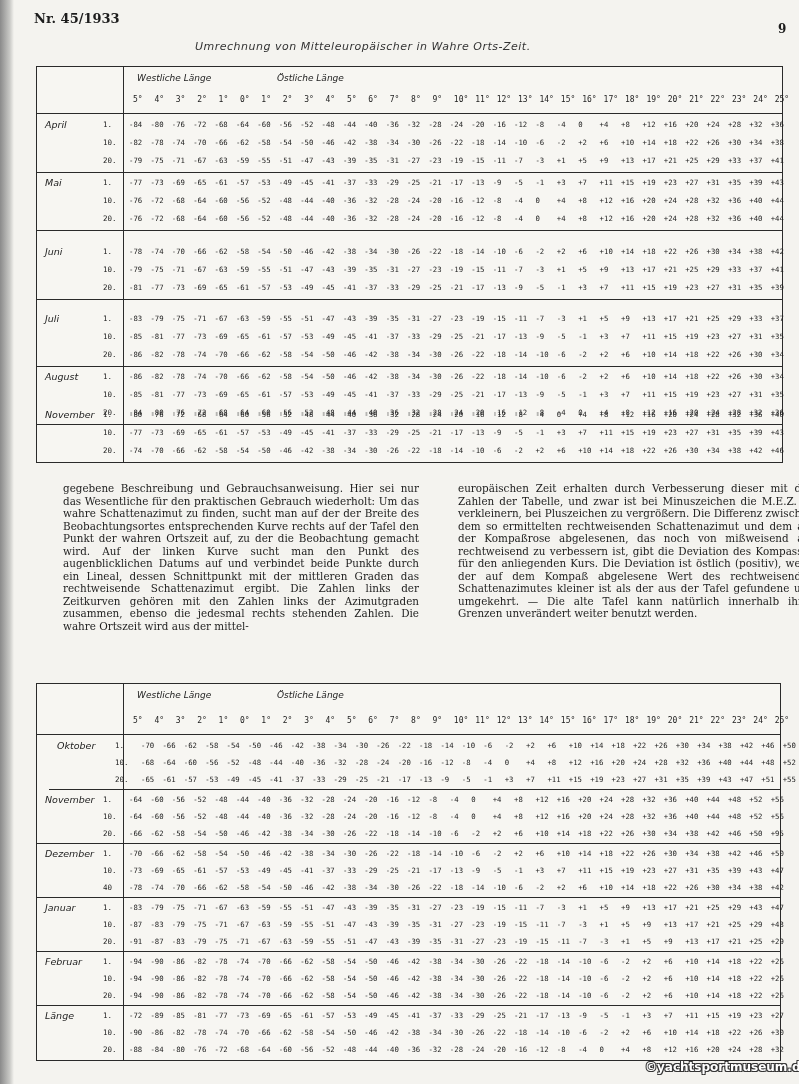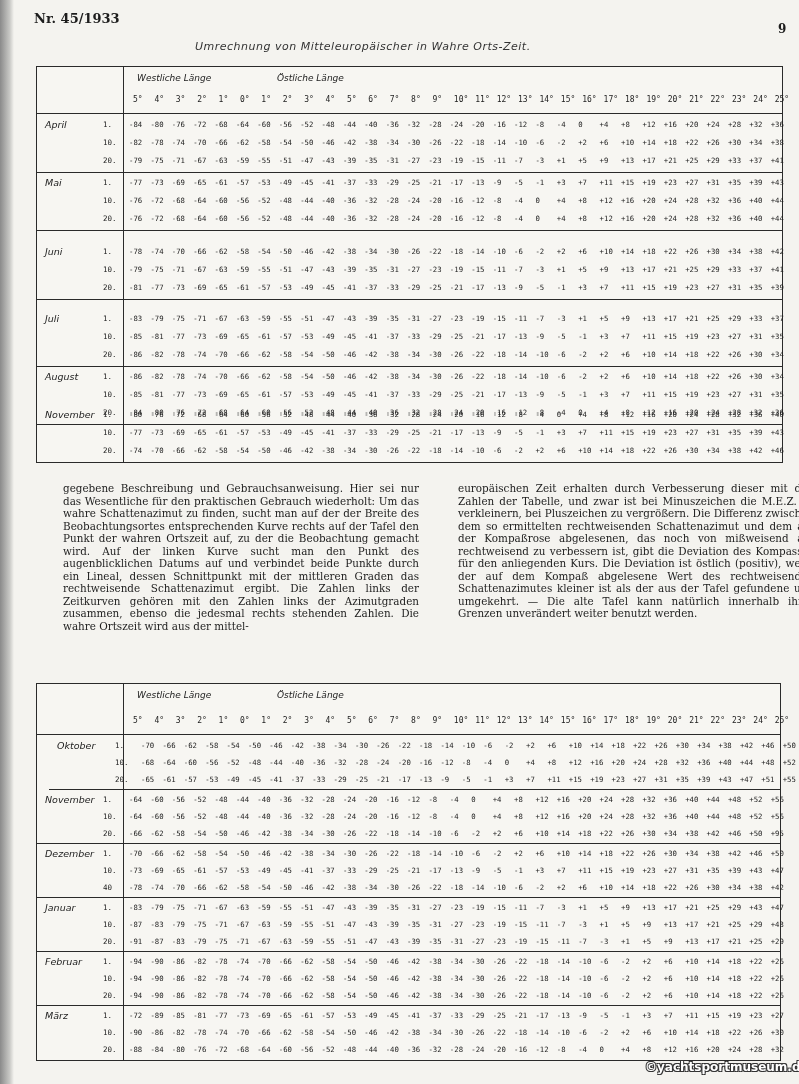--- a/index.html
+++ b/index.html
@@ -1359,21 +1359,21 @@
             <span>+6</span>
             <span>+10</span>
             <span>+14</span>
             <span>+18</span>
             <span>+22</span>
             <span>+26</span>
           </div>
         </div>
       </div>
       <div class="month" style="top: 321px; height: 54px; border-bottom: none;">
-        <div class="mname">März</div>
+        <div class="mname">Länge</div>
         <div class="row" style="top: 2px;">
           <div class="day">1.</div>
           <div class="cells">
             <span>-72</span>
             <span>-89</span>
             <span>-85</span>
             <span>-81</span>
             <span>-77</span>
             <span>-73</span>
             <span>-69</span>

